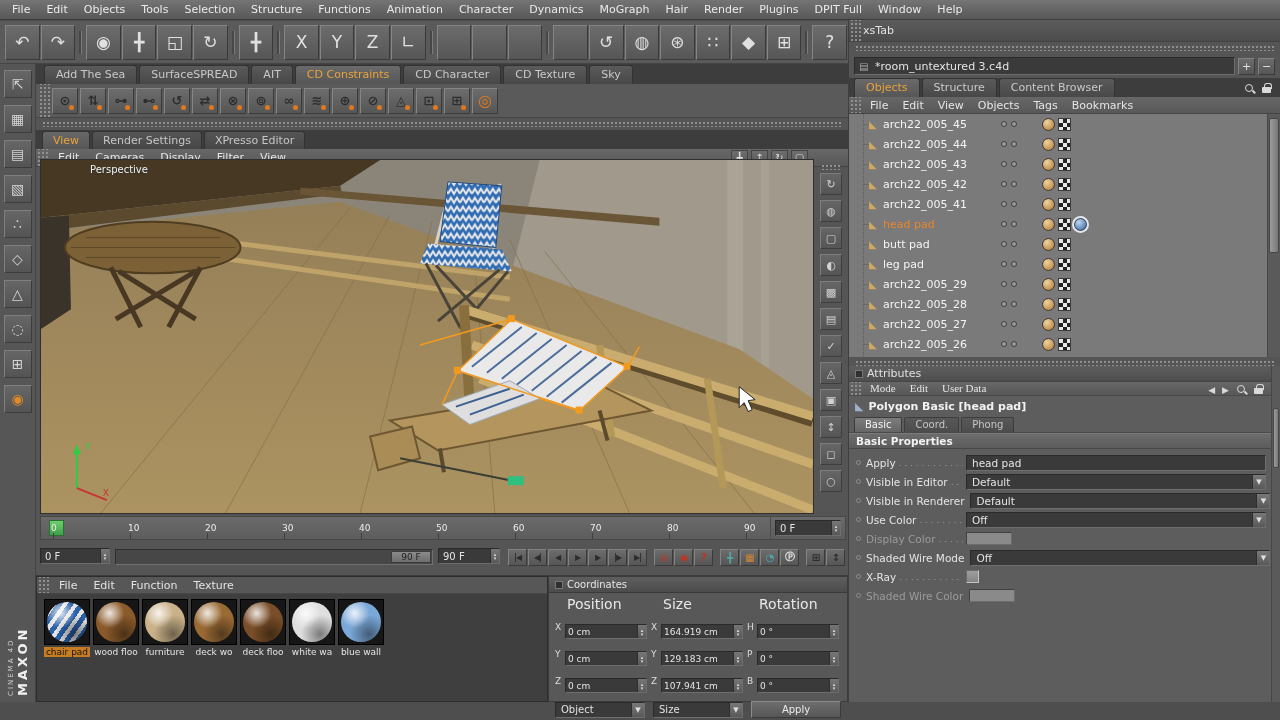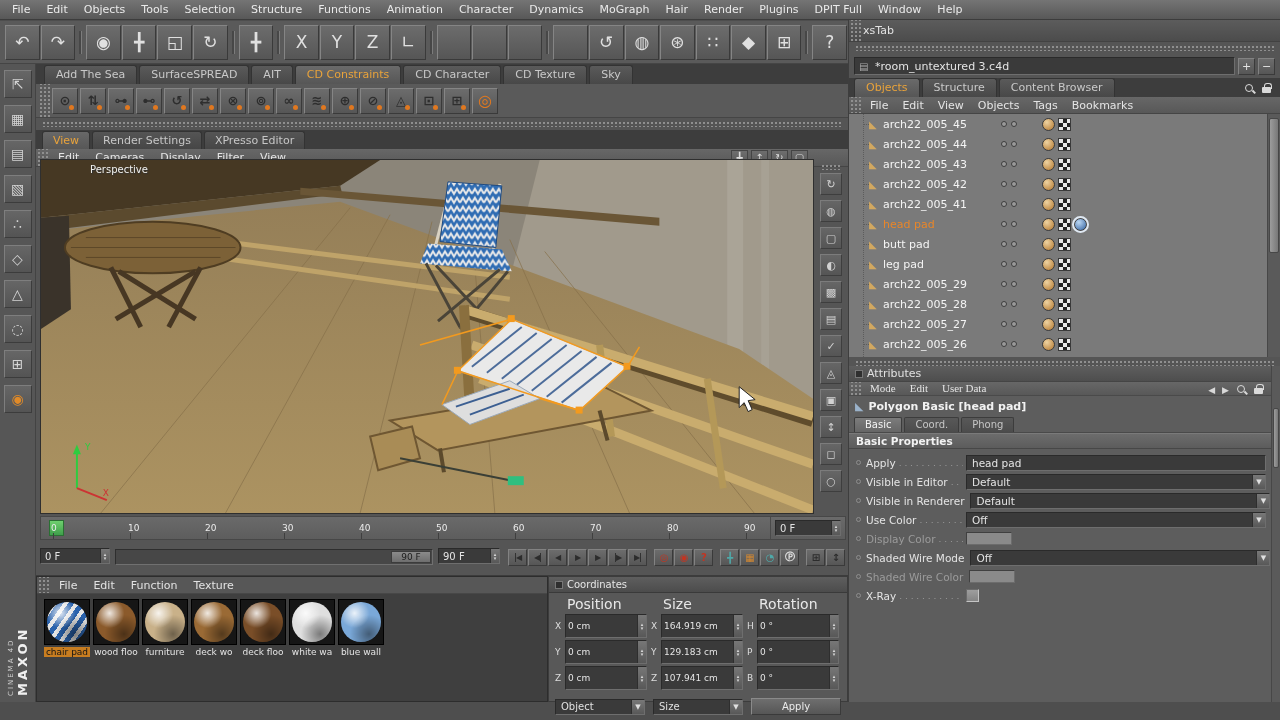--- a/index.html
+++ b/index.html
@@ -98,21 +98,21 @@
   .mat-name { margin-top:2px; font-size:9px; color:#e4e4e4; max-width:48px; overflow:hidden; white-space:nowrap; padding:0 2px; }
   .mat.selected .mat-name { background:#c87d20; color:#141414; }
 
   
   .coordpanel { left:548px; top:576px; width:300px; height:126px; background:#585858; border:1px solid #3c3c3c; }
   .coord-body { display:flex; padding:2px 4px 0 6px; }
   .coord-col { flex:1; margin-right:4px; }
   .coord-head { font-size:14px; color:#e8e8e8; padding:1px 0 2px 12px; }
   .coord-row { display:flex; align-items:center; margin-bottom:2px; }
   .coord-row .axis { width:10px; font-size:9px; color:#dedede; }
-  .cfield { display:flex; align-items:center; height:24px; flex:1; background:#3a3a3a; border:1px solid; border-color:#2a2a2a #6e6e6e #6e6e6e #2a2a2a; color:#e4e4e4; font-size:9px; }
+  .cfield { display:flex; align-items:center; height:15px; flex:1; background:#3a3a3a; border:1px solid; border-color:#2a2a2a #6e6e6e #6e6e6e #2a2a2a; color:#e4e4e4; font-size:9px;margin-top:10px; }
   .cfield .vt { flex:1; padding:0 2px; white-space:nowrap; overflow:hidden; }
   .coord-footer { display:flex; align-items:center; padding:6px 6px 0 6px; }
   .fdrop { flex:1; height:16px; margin-right:8px; display:flex; align-items:center; background:#3a3a3a; border:1px solid; border-color:#2a2a2a #6e6e6e #6e6e6e #2a2a2a; color:#e0e0e0; font-size:10px; }
   .fdrop .vt { flex:1; padding:0 5px; }
   .drop-arrow { width:13px; height:100%; display:flex; align-items:center; justify-content:center; font-size:7px; color:#e0e0e0; background:linear-gradient(#787878,#585858); border-left:1px solid #2e2e2e; flex:0 0 13px; }
   .apply-btn { flex:1; height:17px; display:flex; align-items:center; justify-content:center; font-size:10px; color:#ebebeb; background:linear-gradient(#6e6e6e,#565656); border:1px solid; border-color:#8a8a8a #3a3a3a #3a3a3a #8a8a8a; }
 
   
   .statusbar { left:0; top:702px; width:1280px; height:18px; background:linear-gradient(#727272,#616161); border-top:1px solid #7e7e7e; display:flex; align-items:center; font-size:10px; }
   .status-time { margin-left:6px; padding:1px 7px; background:#3a3a3a; border:1px solid; border-color:#2a2a2a #6e6e6e #6e6e6e #2a2a2a; color:#e8e8e8; }
@@ -1264,40 +1264,40 @@
             <span class="attr-val">
 
               <span class="val-drop show">
                 <i class="vt" style="font-style:normal">Off</i>
                 <i class="drop-arrow" style="font-style:normal">▼</i>
               </span>
 
             </span>
           </div>
 
+          <div class="attr-row">
+            <span class="attr-dot"></span>
+            <span class="attr-label">X-Ray</span>
+            <span class="leader"></span>
+            <span class="attr-val">
+
+              <span class="val-check show"></span>
+            </span>
+          </div>
+
           <div class="attr-row disabled">
             <span class="attr-dot"></span>
             <span class="attr-label">Shaded Wire Color</span>
             <span class="leader"></span>
             <span class="attr-val">
 
               <span class="val-color show"></span>
 
             </span>
           </div>
-
-          <div class="attr-row">
-            <span class="attr-dot"></span>
-            <span class="attr-label">X-Ray</span>
-            <span class="leader"></span>
-            <span class="attr-val">
-
-              <span class="val-check show"></span>
-            </span>
-          </div>
         </div>
       <div class="scroll-v" style="width:9px;">
         <div class="thumb" style="top:42px;height:60px;"></div>
       </div>
     </div>
   </div>
 
 </div>
 
 </body></html>

